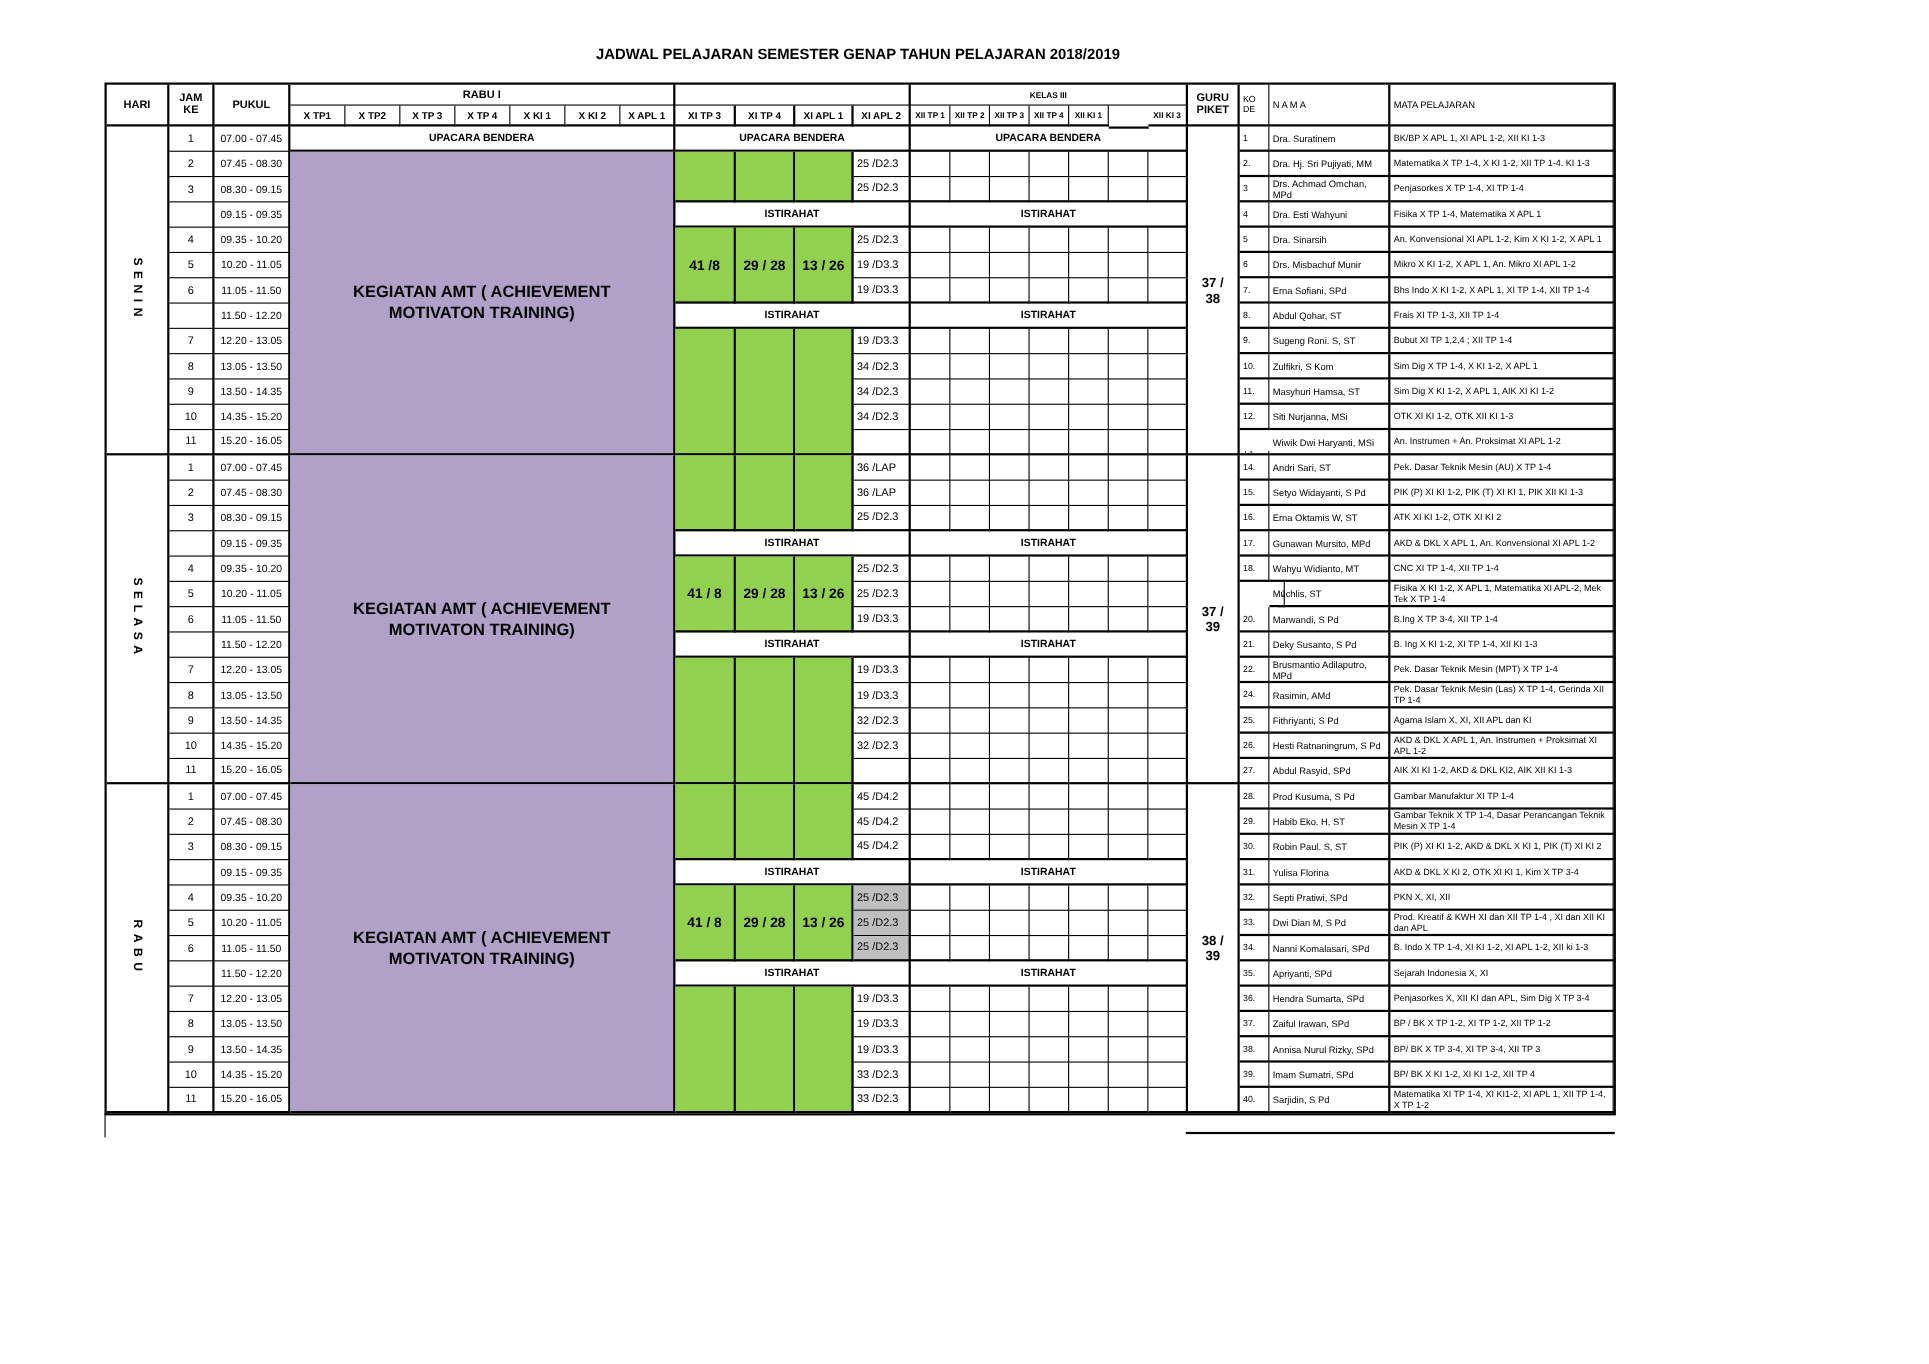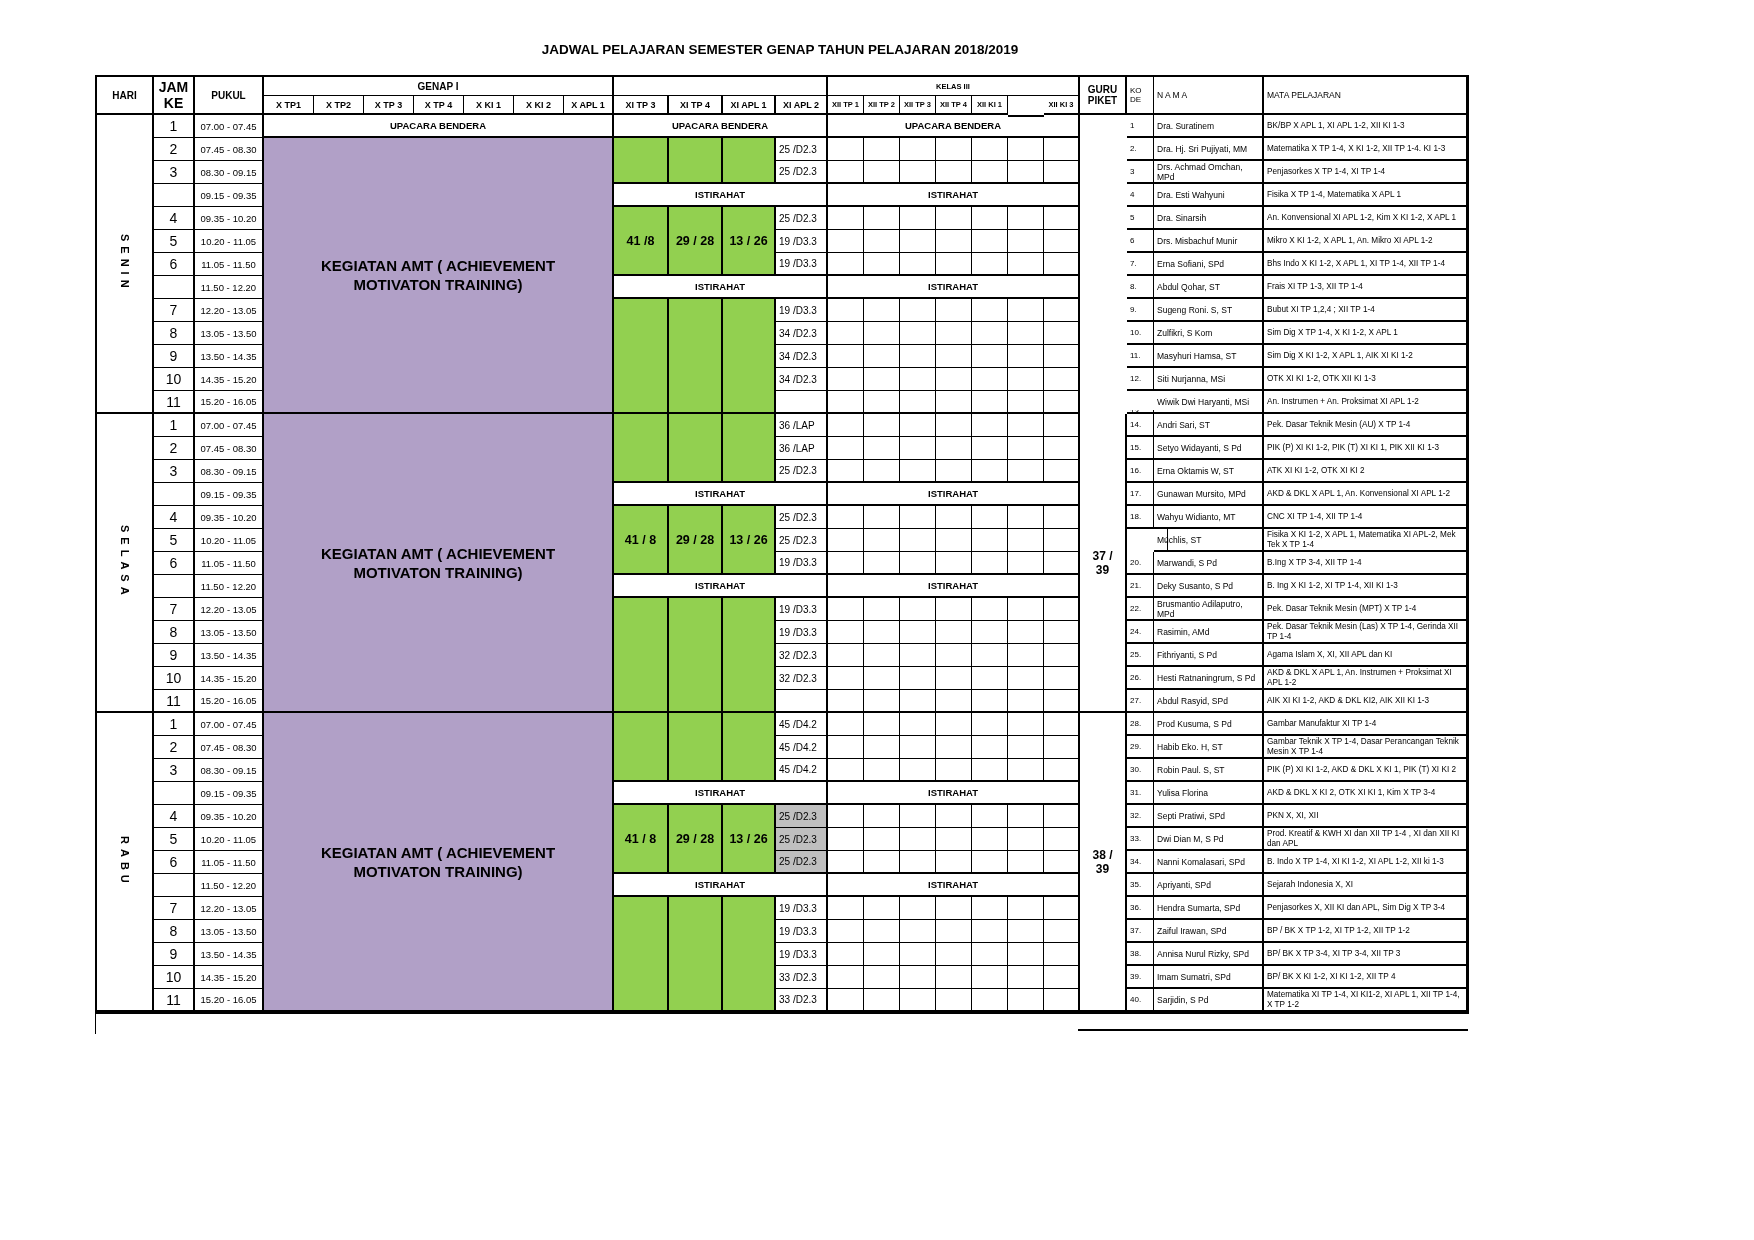--- a/index.html
+++ b/index.html
@@ -19,21 +19,21 @@
   .left{justify-content:flex-start;text-align:left;padding-left:3px;padding-right:2px}
   .left-apl{justify-content:flex-start;text-align:left;padding-left:3px}
   .b{font-weight:bold}
   .green{background:#92d050}
   .purple{background:#b1a0c7}
   .gray{background:#bfbfbf}
   .vert{writing-mode:vertical-rl;letter-spacing:5px;font-weight:bold;font-size:11px}
   .amt-text{padding:0 45px;font-size:15px;font-weight:bold;line-height:19px;white-space:normal}
   .guru-val{font-size:12px;font-weight:bold;padding:0 9px;line-height:14px}
   .fs-time{font-size:9.5px}
-  .fs-jam{font-size:14px}
+  .fs-jam{font-size:10px}
   .fs-head{font-size:10px;font-weight:bold}
   .fs-headsm{font-size:9px;font-weight:bold}
   .fs-k3h{font-size:7.5px;font-weight:bold}
   .fs-apl2{font-size:10px}
   .fs-green{font-size:12.5px;font-weight:bold}
   .fs-band{font-size:9.5px;font-weight:bold}
   .fs-kode{font-size:8px}
   .fs-nama{font-size:8.5px;line-height:10px}
   .fs-mapel{font-size:8.2px;line-height:9.5px}
   .tail{position:absolute;background:#000}
@@ -43,21 +43,21 @@
 
 <div id="sheet">
   <div id="title">
     <div>JADWAL PELAJARAN SEMESTER GENAP  TAHUN PELAJARAN 2018/2019</div>
   </div>
   <div id="grid">
       <div class="cell fs-head br2 bb2" style="grid-area: 1 / 1 / span 2;">HARI</div>
       <div class="cell fs-jam b br2 bb2" style="grid-area: 1 / 2 / span 2;">JAM
 KE</div>
       <div class="cell fs-head br2 bb2" style="grid-area: 1 / 3 / span 2;">PUKUL</div>
-      <div class="cell fs-head br2" style="grid-area: 1 / 4 / auto / span 7;">GENAP I</div>
+      <div class="cell fs-head br2" style="grid-area: 1 / 4 / auto / span 7;">RABU I</div>
       <div class="cell fs-headsm bb2" style="grid-area: 2 / 4;">X TP1</div>
       <div class="cell fs-headsm bb2" style="grid-area: 2 / 5;">X TP2</div>
       <div class="cell fs-headsm bb2" style="grid-area: 2 / 6;">X TP 3</div>
       <div class="cell fs-headsm bb2" style="grid-area: 2 / 7;">X TP 4</div>
       <div class="cell fs-headsm bb2" style="grid-area: 2 / 8;">X KI 1</div>
       <div class="cell fs-headsm bb2" style="grid-area: 2 / 9;">X KI 2</div>
       <div class="cell fs-headsm bb2 br2" style="grid-area: 2 / 10;">X APL 1</div>
       <div class="cell br2" style="grid-area: 1 / 11 / auto / span 4;"></div>
       <div class="cell fs-headsm bb2 br2" style="grid-area: 2 / 11;">XI TP 3</div>
       <div class="cell fs-headsm bb2 br2" style="grid-area: 2 / 12;">XI TP 4</div>
@@ -194,20 +194,21 @@
       <div class="cell" style="grid-area: 14 / 19;"></div>
       <div class="cell" style="grid-area: 14 / 20;"></div>
       <div class="cell br2" style="grid-area: 14 / 21;"></div>
       <div class="cell  bb2" style="grid-area: 15 / 15;"></div>
       <div class="cell  bb2" style="grid-area: 15 / 16;"></div>
       <div class="cell  bb2" style="grid-area: 15 / 17;"></div>
       <div class="cell  bb2" style="grid-area: 15 / 18;"></div>
       <div class="cell  bb2" style="grid-area: 15 / 19;"></div>
       <div class="cell  bb2" style="grid-area: 15 / 20;"></div>
       <div class="cell br2 bb2" style="grid-area: 15 / 21;"></div>
+      <div class="cell guru-val br2 bb2" style="grid-area: 3 / 22 / span 13;">37 / 38</div>
       <div class="cell fs-kode left bb2" style="grid-area: 3 / 23;">1</div>
       <div class="cell fs-nama left bb2 br2" style="grid-area: 3 / 24;">Dra. Suratinem</div>
       <div class="cell fs-mapel left bb2" style="grid-area: 3 / 25;">BK/BP X APL 1, XI APL 1-2, XII KI 1-3</div>
       <div class="cell fs-kode left bb2" style="grid-area: 4 / 23;">2.</div>
       <div class="cell fs-nama left bb2 br2" style="grid-area: 4 / 24;">Dra. Hj. Sri Pujiyati, MM</div>
       <div class="cell fs-mapel left bb2" style="grid-area: 4 / 25;">Matematika X TP 1-4, X KI 1-2, XII TP 1-4. KI 1-3</div>
       <div class="cell fs-kode left bb2" style="grid-area: 5 / 23;">3</div>
       <div class="cell fs-nama left bb2 br2" style="grid-area: 5 / 24;">Drs. Achmad Omchan, MPd</div>
       <div class="cell fs-mapel left bb2" style="grid-area: 5 / 25;">Penjasorkes X TP 1-4, XI TP 1-4</div>
       <div class="cell fs-kode left bb2" style="grid-area: 6 / 23;">4</div>

